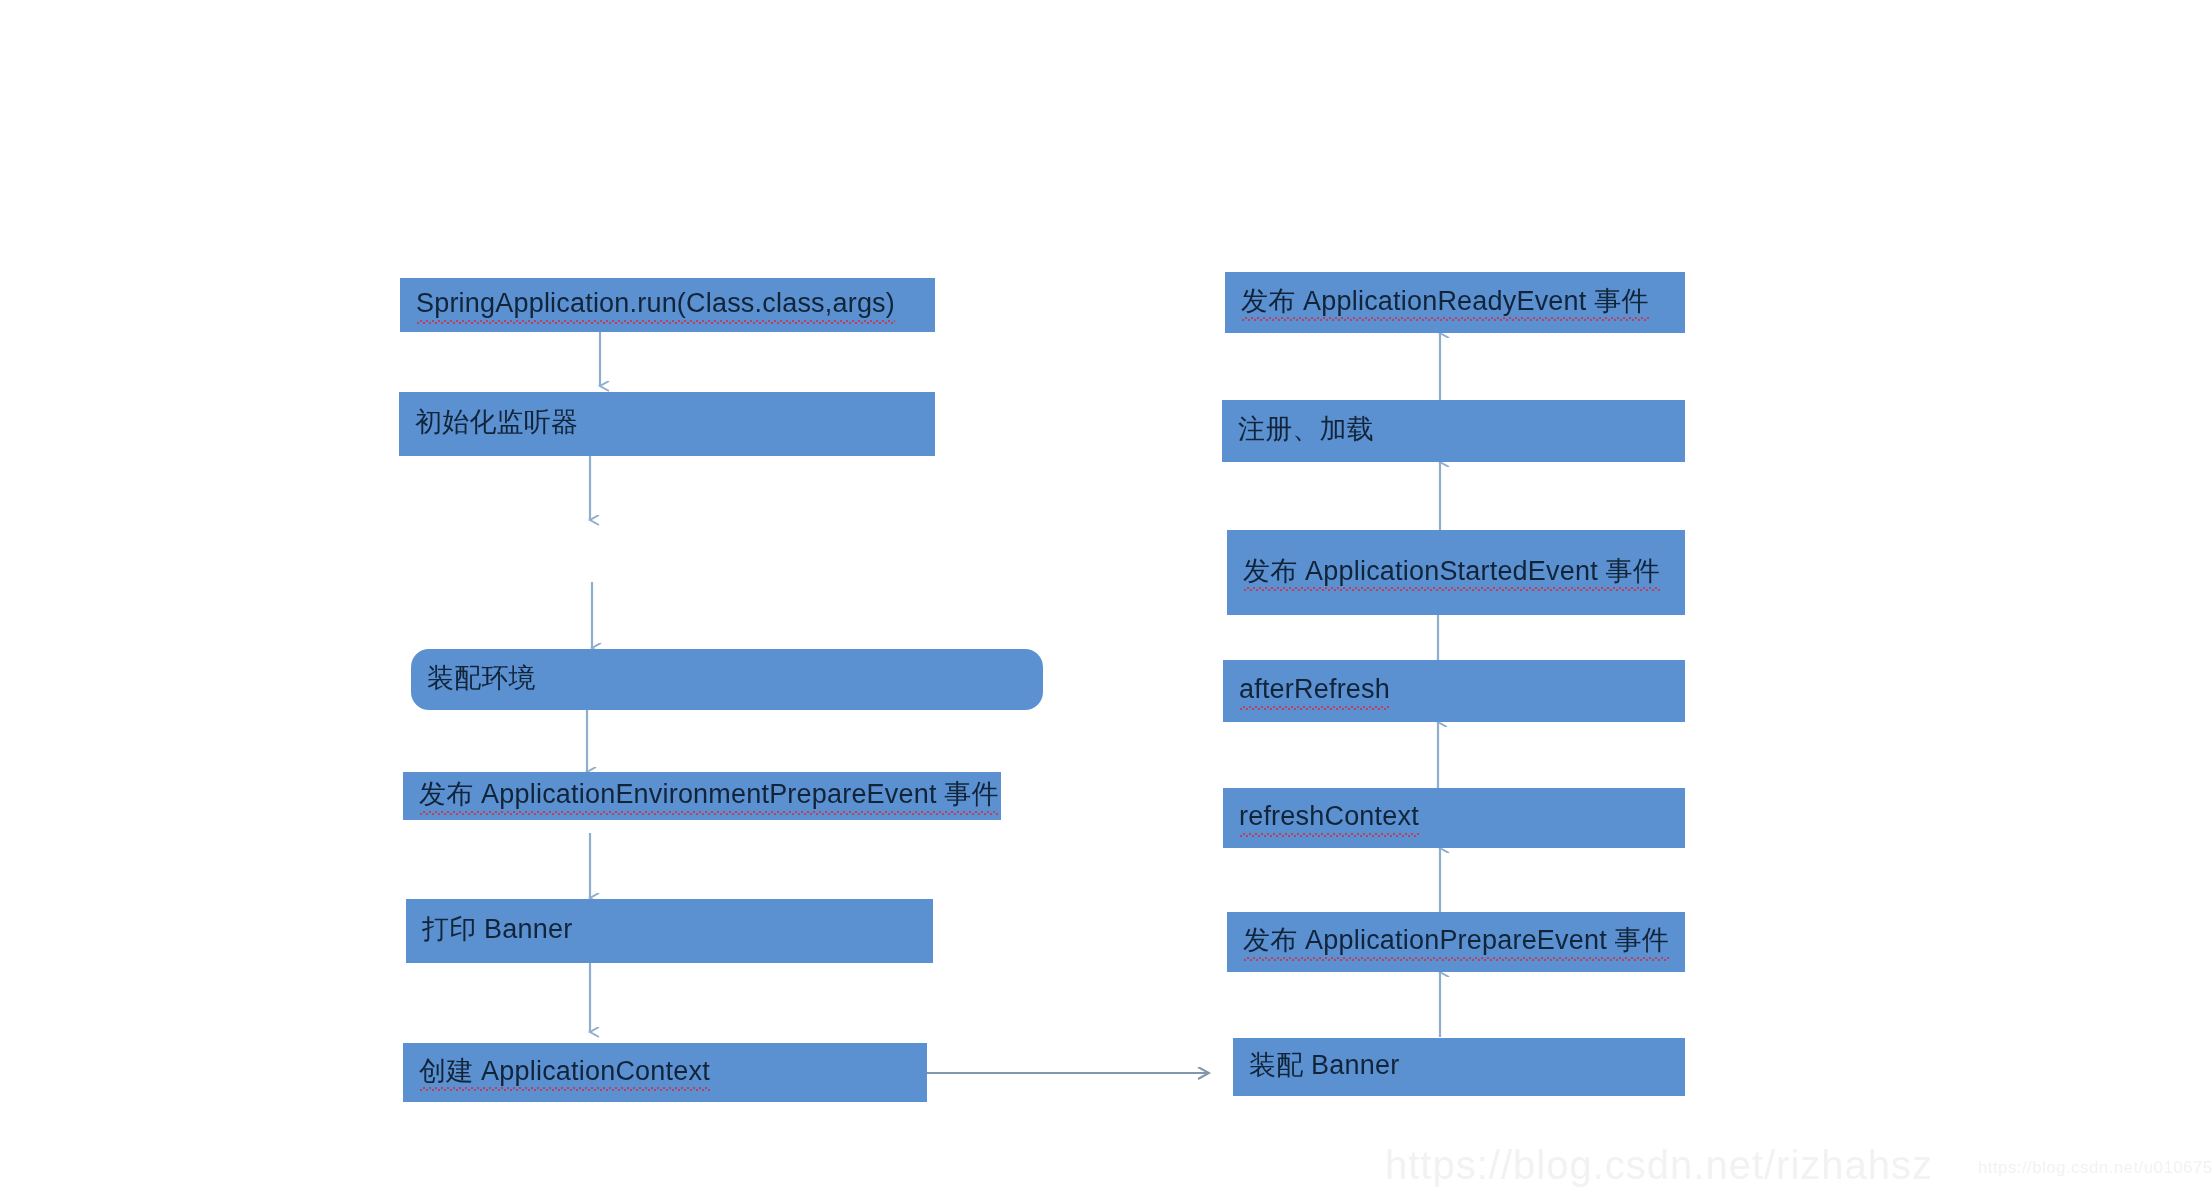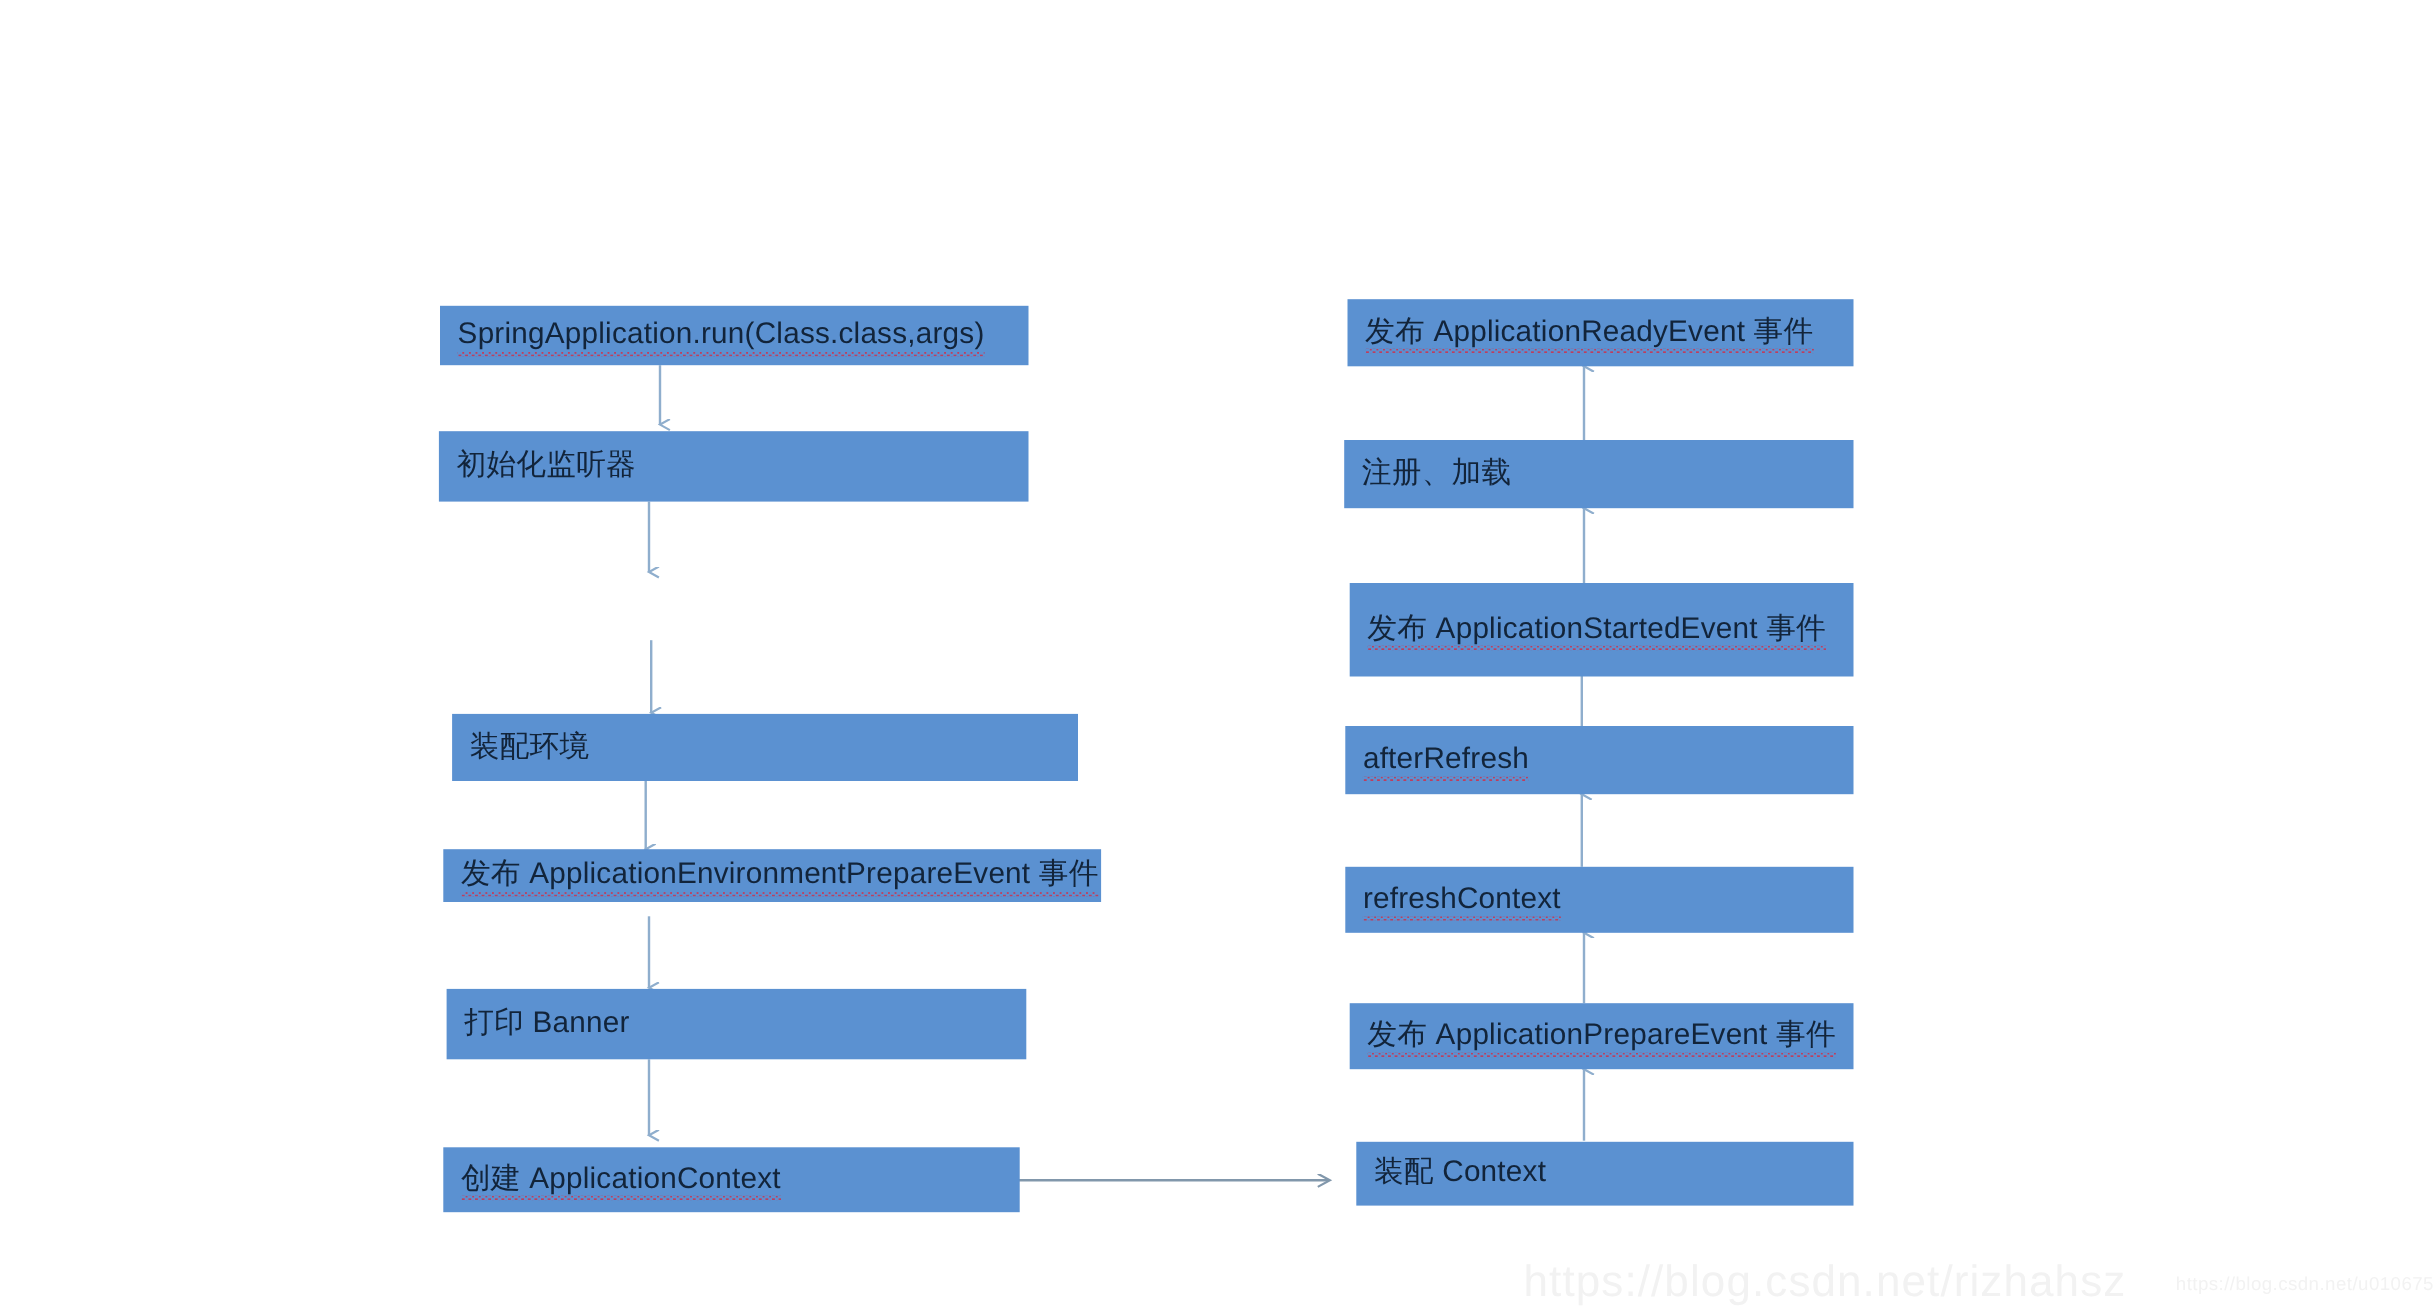--- a/index.html
+++ b/index.html
@@ -121,21 +121,21 @@
 
   <div class="node" style="left:385px; top:278px; width:535px; height:54px;">
     <span class="txt"><span class="sq">SpringApplication.run(Class.class,args)</span></span>
   </div>
 
   <div class="node" style="left:384px; top:392px; width:536px; height:64px;">
     <span class="txt">初始化监听器</span>
   </div>
 
 
-  <div class="node" style="left:396px; top:649px; width:569px; height:61px;">
+  <div class="node" style="left:396px; top:649px; width:632px; height:61px;border-radius:18px;">
     <span class="txt">装配环境</span>
   </div>
 
   <div class="node" style="left:388px; top:772px; width:598px; height:48px;">
     <span class="txt"><span class="sq">发布 ApplicationEnvironmentPrepareEvent 事件</span></span>
   </div>
 
   <div class="node" style="left:391px; top:899px; width:527px; height:64px;">
     <span class="txt">打印 Banner</span>
   </div>
@@ -162,20 +162,20 @@
 
   <div class="node" style="left:1208px; top:788px; width:462px; height:60px;">
     <span class="txt"><span class="sq">refreshContext</span></span>
   </div>
 
   <div class="node" style="left:1212px; top:912px; width:458px; height:60px;">
     <span class="txt"><span class="sq">发布 ApplicationPrepareEvent 事件</span></span>
   </div>
 
   <div class="node" style="left:1218px; top:1038px; width:452px; height:58px;">
-    <span class="txt">装配 Context</span>
+    <span class="txt">装配 Banner</span>
   </div>
 
   <div class="wm wm-main" style="left:1385px; top:1143px;">https://blog.csdn.net/rizhahsz</div>
 
   <div class="wm wm-small" style="left:1978px; top:1158px;">https://blog.csdn.net/u010675669</div>
 
 </div>
 
 </body></html>

